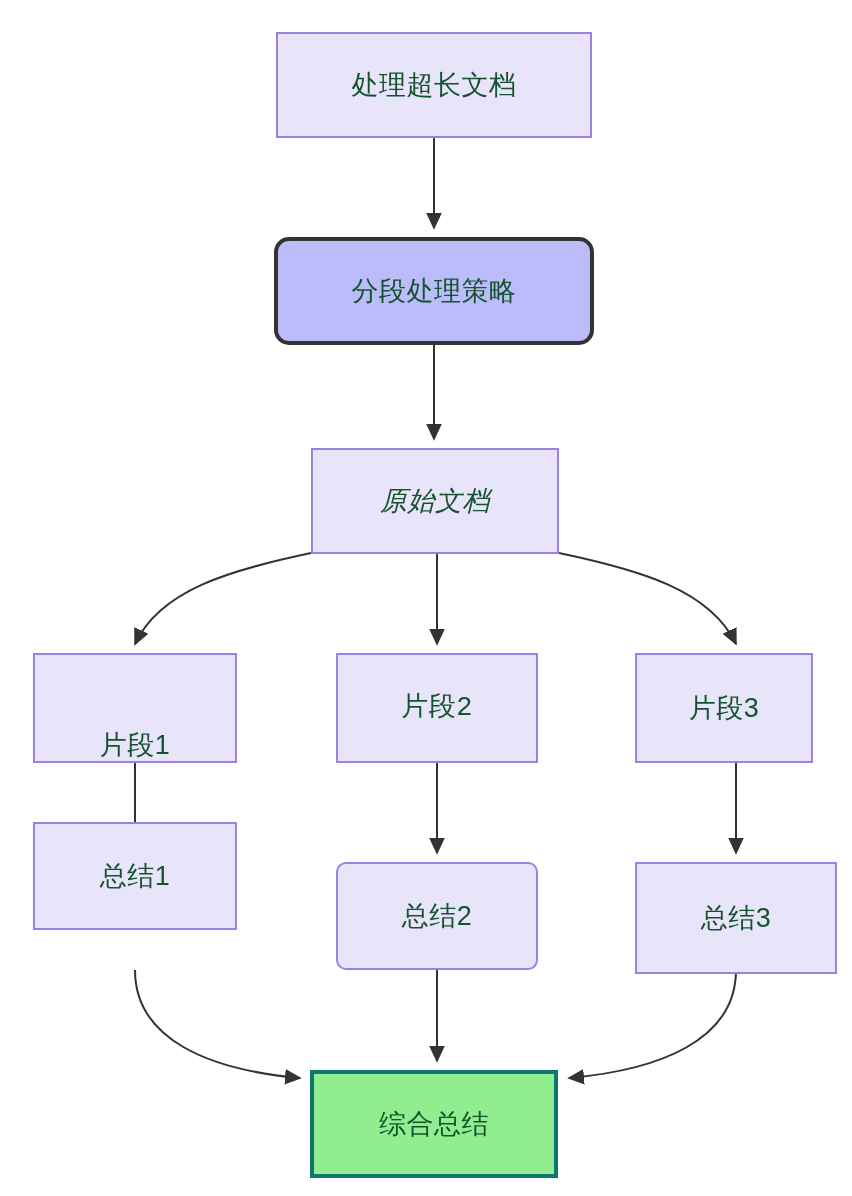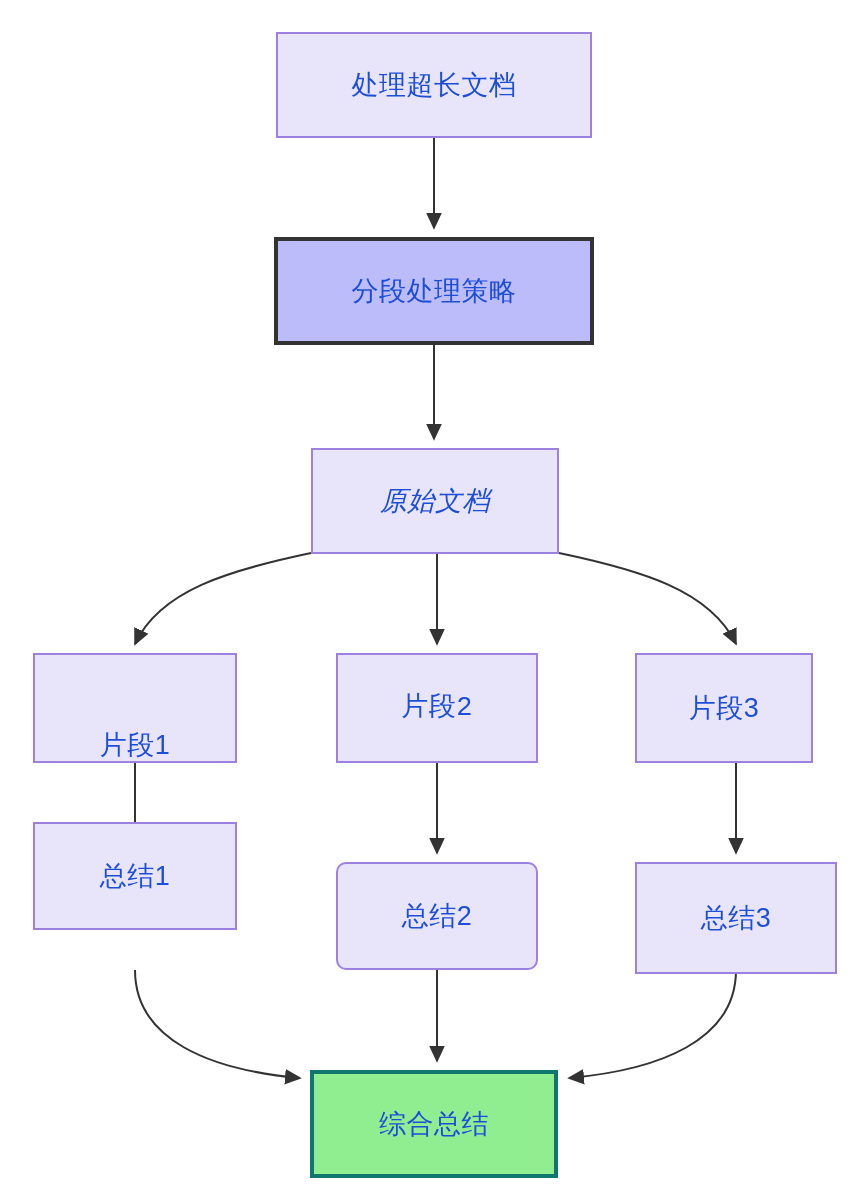--- a/index.html
+++ b/index.html
@@ -28,21 +28,21 @@
     height: 1196px;
     pointer-events: none;
   }
   .node {
     position: absolute;
     box-sizing: border-box;
     display: flex;
     align-items: center;
     justify-content: center;
     text-align: center;
-    color: #1d4ed8;
+    color: #14532d;
     font-size: 27px;
     line-height: 1.2;
     letter-spacing: 0.5px;
   }
   .node-normal {
     background: #e8e5fb;
     border: 2px solid #9d80e0;
   }
   .node-strategy {
     background: #bcbcfa;
@@ -89,21 +89,21 @@
 
     <path d="M 437,970 L 437,1061" fill="none" stroke="#333333" stroke-width="2" marker-end="url(#arrowhead)"></path>
 
     <path d="M 736,970 C 736,1040 660,1070 569,1078" fill="none" stroke="#333333" stroke-width="2" marker-end="url(#arrowhead)"></path>
   </svg>
 
   <div class="node node-normal" style="left:276px; top:32px; width:316px; height:106px;">
     <span class="node-label">处理超长文档</span>
   </div>
 
-  <div class="node node-strategy" style="left:274px; top:237px; width:320px; height:108px;">
+  <div class="node node-strategy" style="left:274px; top:237px; width:320px; height:108px;border-radius:15px;">
     <span class="node-label">分段处理策略</span>
   </div>
 
   <div class="node node-normal" style="left:311px; top:448px; width:248px; height:106px;font-style:italic;">
     <span class="node-label">原始文档</span>
   </div>
 
   <div class="node node-normal" style="left:33px; top:653px; width:204px; height:110px;align-items:flex-end;">
     <span class="node-label">片段1</span>
   </div>

